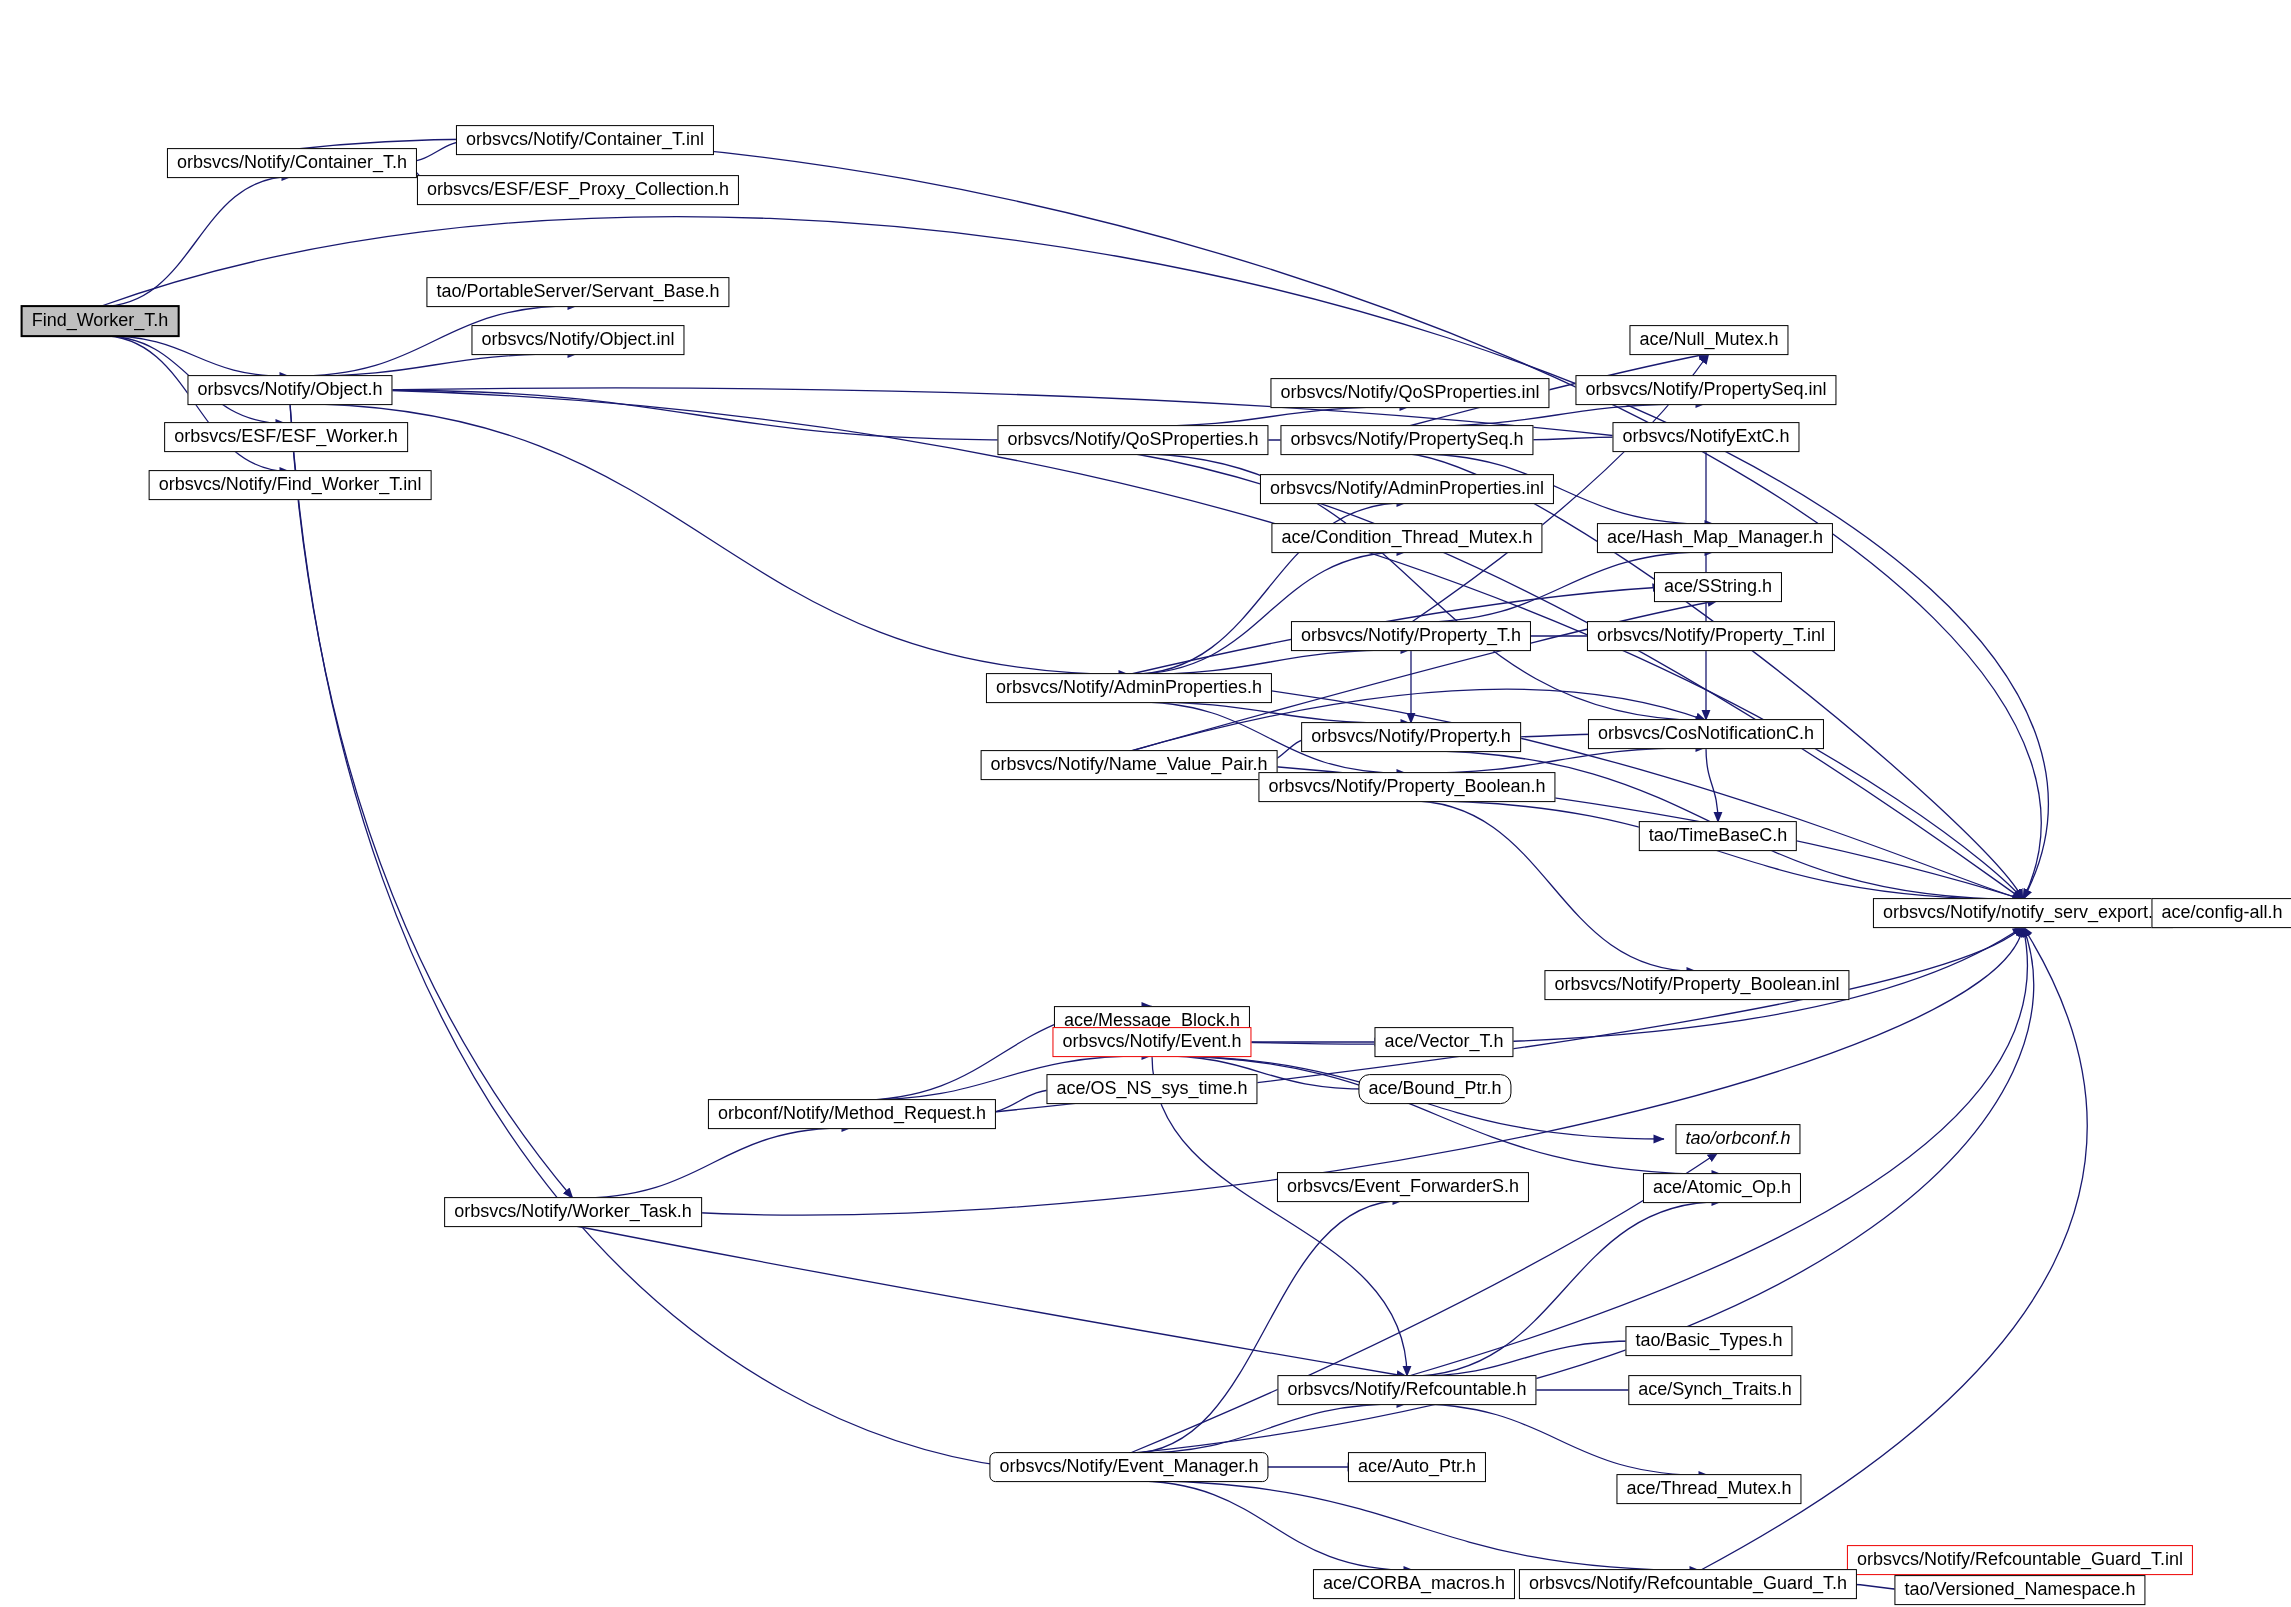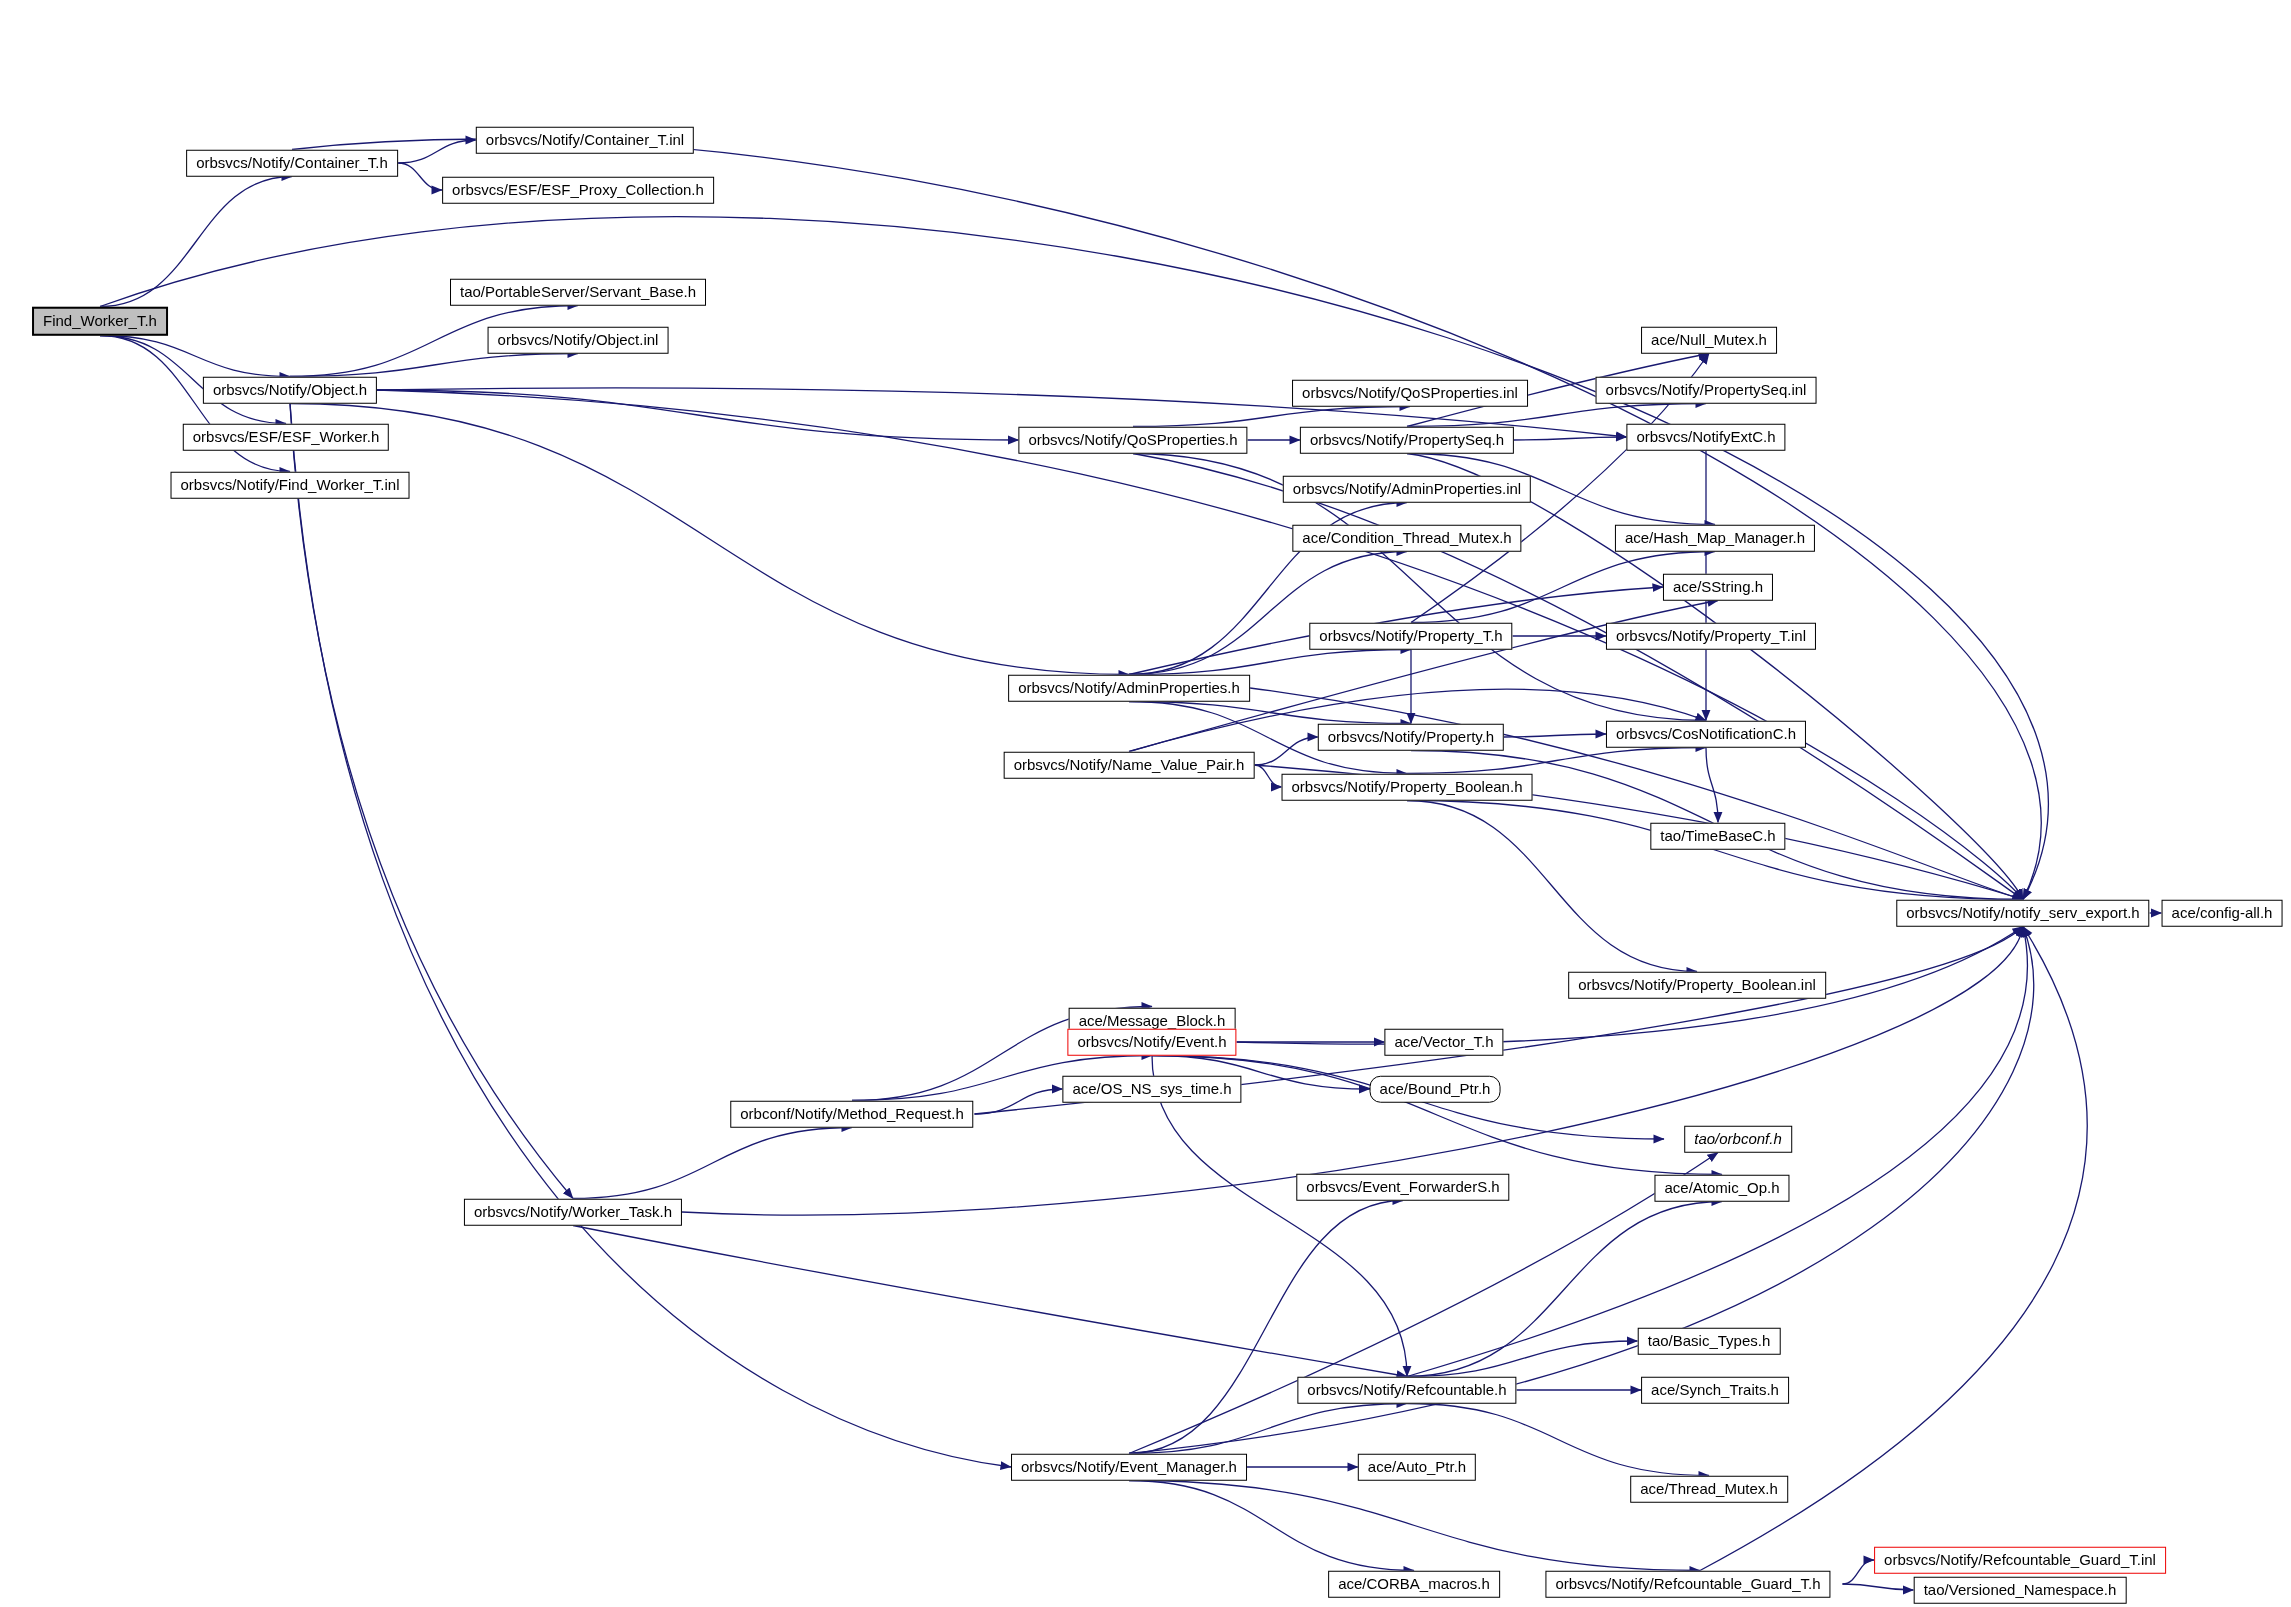--- a/index.html
+++ b/index.html
@@ -1,20 +1,20 @@
 <!DOCTYPE html>
 <html><head>
 <meta charset="utf-8">
 <style>
   html,body{margin:0;padding:0;background:#ffffff;}
   #stage{position:relative;width:2291px;height:1607px;overflow:hidden;background:#ffffff;
          font-family:"Liberation Sans", sans-serif;}
   #edges{position:absolute;left:0;top:0;width:100%;height:100%;}
   .node{position:absolute;transform:translate(-50%,-50%);background:#ffffff;
-        border:1px solid #000000;padding:4px 9px;font-size:15px;line-height:1.1;
+        border:1px solid #000000;padding:4px 9px;font-size:18px;line-height:1.1;
         white-space:nowrap;color:#000000;cursor:pointer;box-sizing:border-box;}
   .node.root{background:#bfbfbf;border-width:2px;}
   .node.red{border-color:#ee0000;}
 </style>
 </head>
 <body>
 
 <div id="stage">
   <svg id="edges" xmlns="http://www.w3.org/2000/svg" viewBox="0 0 2291 1607">
     <defs>
@@ -139,20 +139,20 @@
     <div class="node" style="left: 1152px; top: 1089px;">ace/OS_NS_sys_time.h</div>
     <div class="node" style="left: 1435px; top: 1089px; border-radius: 11px;">ace/Bound_Ptr.h</div>
     <div class="node" style="left: 852px; top: 1114px;">orbconf/Notify/Method_Request.h</div>
     <div class="node" style="left: 1738px; top: 1139px; font-style: italic;">tao/orbconf.h</div>
     <div class="node" style="left: 1403px; top: 1187px;">orbsvcs/Event_ForwarderS.h</div>
     <div class="node" style="left: 1722px; top: 1188px;">ace/Atomic_Op.h</div>
     <div class="node" style="left: 573px; top: 1212px;">orbsvcs/Notify/Worker_Task.h</div>
     <div class="node" style="left: 1709px; top: 1341px;">tao/Basic_Types.h</div>
     <div class="node" style="left: 1407px; top: 1390px;">orbsvcs/Notify/Refcountable.h</div>
     <div class="node" style="left: 1715px; top: 1390px;">ace/Synch_Traits.h</div>
-    <div class="node" style="left: 1129px; top: 1467px;">orbsvcs/Notify/Event_Manager.h</div>
+    <div class="node" style="left: 1129px; top: 1467px; border-radius: 6px;">orbsvcs/Notify/Event_Manager.h</div>
     <div class="node" style="left: 1417px; top: 1467px;">ace/Auto_Ptr.h</div>
     <div class="node" style="left: 1709px; top: 1489px;">ace/Thread_Mutex.h</div>
     <div class="node red" style="left: 2020px; top: 1560px; border-color: rgb(238, 0, 0);">orbsvcs/Notify/Refcountable_Guard_T.inl</div>
     <div class="node" style="left: 1414px; top: 1584px; text-align: center;">ace/CORBA_macros.h</div>
     <div class="node" style="left: 1688px; top: 1584px;">orbsvcs/Notify/Refcountable_Guard_T.h</div>
     <div class="node" style="left: 2020px; top: 1590px;">tao/Versioned_Namespace.h</div>
   </div>
 
 </body></html>

